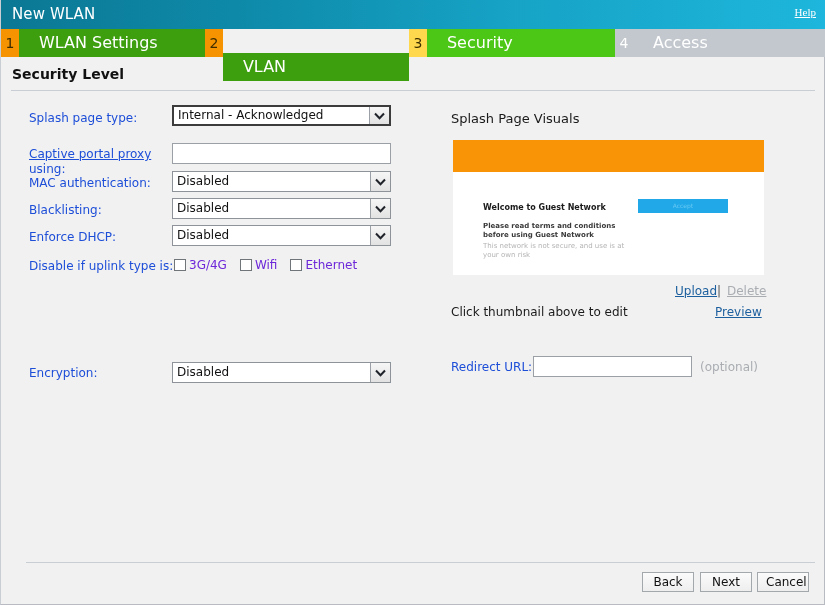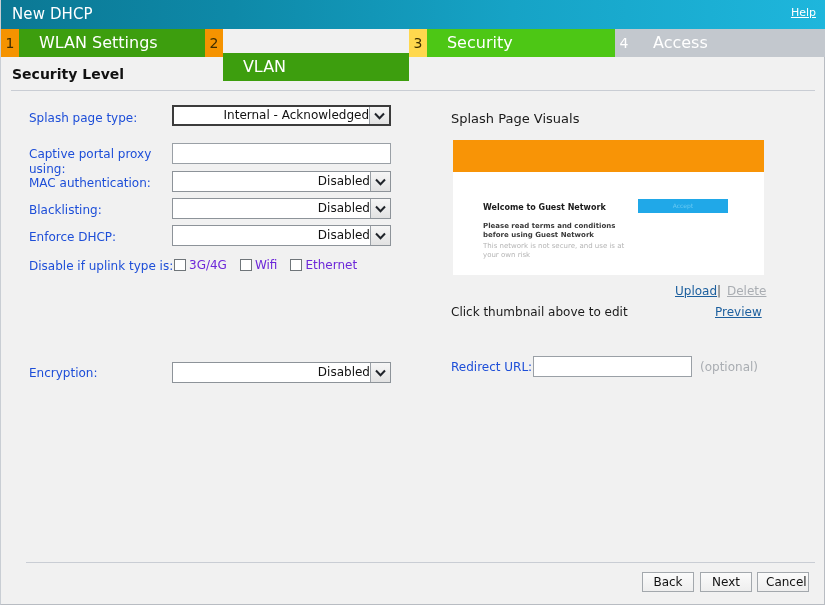--- a/index.html
+++ b/index.html
@@ -43,20 +43,21 @@
     letter-spacing: 0.1px;
   }
   .titlebar .help {
     position: absolute;
     right: 9px;
     top: 6px;
     font-size: 11px;
     color: #ffffff;
     text-decoration: underline;
     cursor: pointer;
+    font-family: Liberation Serif, serif;
   }
 
   
   .steps {
     position: absolute;
     left: 0; top: 29px;
     width: 824px;
     height: 28px;
     display: flex;
   }
@@ -131,21 +132,20 @@
   }
   .select {
     position: absolute;
     box-sizing: border-box;
     height: 21px;
     background: #ffffff;
     border: 1px solid #8d9399;
     display: flex;
     align-items: stretch;
     cursor: pointer;
-    text-align: right;
   }
   .select.focused { border: 2px solid #3c3c3c; }
   .select .value {
     flex: 1;
     line-height: 19px;
     padding-left: 4px;
     font-size: 12px;
     color: #111;
     overflow: hidden;
     white-space: nowrap;
@@ -310,21 +310,21 @@
     font-family: "DejaVu Sans", "Liberation Sans", sans-serif;
     padding: 0 8px;
   }
 </style>
 </head>
 <body>
 
 <div id="app">
 
   <div class="titlebar">
-    <div class="title">New DHCP</div>
+    <div class="title">New WLAN</div>
     <div class="help">Help</div>
   </div>
 
   <div class="steps">
     <div class="step done step1">
       <div class="num">1</div>
       <div class="lbl">WLAN Settings</div>
     </div>
     <div class="step done step2">
       <div class="num">2</div>
@@ -346,21 +346,21 @@
   <div class="lbl-text" style="left:28px; top:111px;">Splash page type:</div>
   <div class="select focused" style="left:171px; top:105px; width:219px;">
     <div class="value">Internal - Acknowledged</div>
     <div class="arrow">
       <svg width="11" height="8" viewBox="0 0 11 8">
           <path d="M1 1.5 L5.5 6.2 L10 1.5" stroke="#20242a" stroke-width="2" fill="none"></path>
         </svg>
     </div>
   </div>
 
-  <div class="lbl-text" style="left:28px; top:147px;">Captive portal proxy</div>
+  <div class="lbl-text" style="left:28px; top:147px;text-decoration:underline;">Captive portal proxy</div>
   <div class="lbl-text" style="left:28px; top:162px;">using:</div>
   <input class="field" style="left: 171px; top: 143px; width: 219px; padding-left: 3px; font-size: 12px; font-family: &quot;DejaVu Sans&quot;, &quot;Liberation Sans&quot;, sans-serif;" value="">
 
   <div class="lbl-text" style="left:28px; top:176px;">MAC authentication:</div>
   <div class="select" style="left:171px; top:171px; width:219px;">
     <div class="value">Disabled</div>
     <div class="arrow">
       <svg width="11" height="8" viewBox="0 0 11 8">
           <path d="M1 1.5 L5.5 6.2 L10 1.5" stroke="#20242a" stroke-width="2" fill="none"></path>
         </svg>

